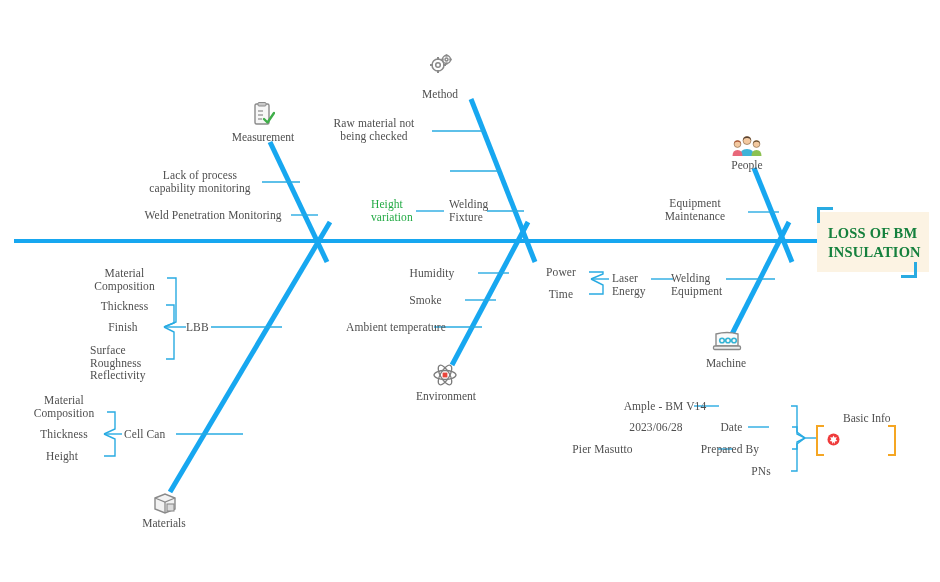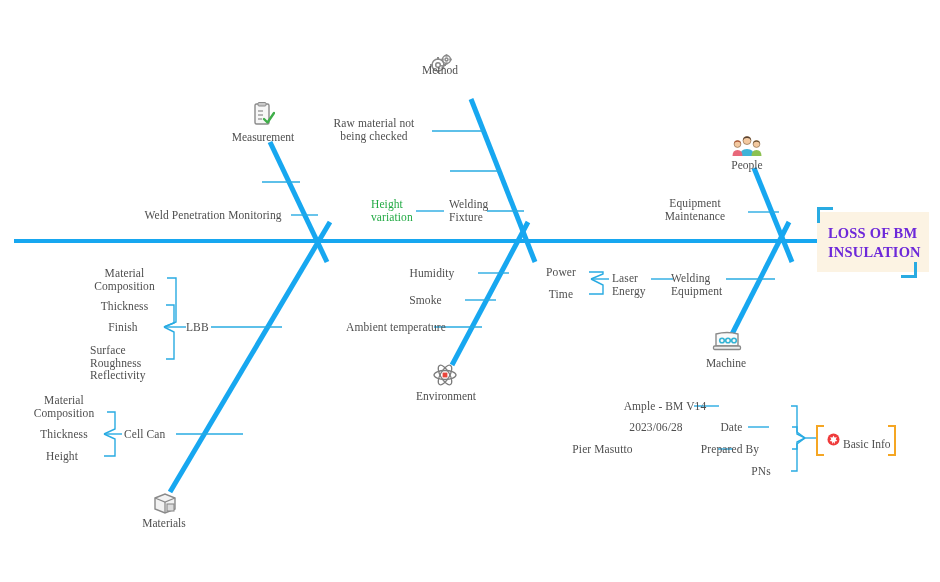--- a/index.html
+++ b/index.html
@@ -64,21 +64,21 @@
   }
   #effect-text {
     position: absolute;
     left: 828px;
     top: 224px;
     width: 96px;
     font-family: "Liberation Serif", "DejaVu Serif", serif;
     font-weight: bold;
     font-size: 14.5px;
     line-height: 19px;
-    color: #6d28d9;
+    color: #15803d;
     letter-spacing: 0.2px;
   }
   .brk {
     position: absolute;
     border-color: #29abe2;
     border-style: solid;
     border-width: 0;
   }
   #brk-tl { left: 817px; top: 207px; width: 13px; height: 13px;
             border-top-width: 3px; border-left-width: 3px; }
@@ -89,21 +89,21 @@
   #basic-box {
     position: absolute;
     left: 818px;
     top: 425px;
     width: 82px;
     height: 28px;
   }
   #basic-text {
     position: absolute;
     left: 843px;
-    top: 438px;
+    top: 412px;
     font-size: 11.5px;
     color: #4f4f4f;
     white-space: nowrap;
   }
   .obrk {
     position: absolute;
     border-color: #f5a623;
     border-style: solid;
     border-width: 0;
   }
@@ -190,20 +190,21 @@
     <svg width="24" height="26" viewBox="0 0 24 26">
       <rect x="4" y="2" width="14" height="20" rx="1.5" fill="#f7f7f7" stroke="#8a8a8a" stroke-width="1.4"></rect>
       <rect x="7" y="0.5" width="8" height="3.5" rx="1" fill="#c9c9c9" stroke="#8a8a8a" stroke-width="1"></rect>
       <line x1="7" y1="9" x2="12" y2="9" stroke="#8a8a8a" stroke-width="1.2"></line>
       <line x1="7" y1="13" x2="12" y2="13" stroke="#8a8a8a" stroke-width="1.2"></line>
       <line x1="7" y1="17" x2="11" y2="17" stroke="#8a8a8a" stroke-width="1.2"></line>
       <path d="M13 17 L16.5 20.5 L23 11" fill="none" stroke="#3fae49" stroke-width="2.4" stroke-linecap="round" stroke-linejoin="round"></path>
     </svg>
   </div>
   <div class="cat" style="left:203px; top:131px; width:120px;">Measurement</div>
+  <div class="lbl r" style="left:140px; top:169px; width:120px;"><span>Lack of process</span><br><span>capability monitoring</span></div>
   <div class="lbl r" style="left:138px; top:209px; width:150px;">Weld Penetration Monitoring</div>
 
   <div class="iconwrap" style="left:424px; top:50px;">
     <svg width="26" height="24" viewBox="0 0 26 24">
       <g fill="none" stroke="#8a8a8a" stroke-width="1.5">
         <circle cx="10" cy="12" r="6"></circle>
         <circle cx="10" cy="12" r="2.3"></circle>
         <circle cx="18.5" cy="6.5" r="4"></circle>
         <circle cx="18.5" cy="6.5" r="1.5"></circle>
       </g>
@@ -212,21 +213,21 @@
           <rect x="9" y="17" width="2" height="3"></rect>
         <rect x="2" y="11" width="3" height="2"></rect>
           <rect x="15" y="11" width="3" height="2"></rect>
         <rect x="17.6" y="1.2" width="1.8" height="2.4"></rect>
           <rect x="17.6" y="9.4" width="1.8" height="2.4"></rect>
         <rect x="13.2" y="5.6" width="2.4" height="1.8"></rect>
           <rect x="21.4" y="5.6" width="2.4" height="1.8"></rect>
       </g>
     </svg>
   </div>
-  <div class="cat" style="left:400px; top:64px; width:80px;">Method</div>
+  <div class="cat" style="left:400px; top:88px; width:80px;">Method</div>
   <div class="lbl r" style="left:320px; top:117px; width:108px;"><span>Raw material not</span><br><span>being checked</span></div>
   <div class="lbl" style="left:449px; top:198px; width:62px;"><span>Welding</span><br><span>Fixture</span></div>
   <div class="lbl green" style="left:371px; top:198px; width:48px;"><span>Height</span><br><span>variation</span></div>
 
   <div class="iconwrap" style="left:730px; top:131px;">
     <svg width="30" height="22" viewBox="0 0 30 22">
       <circle cx="15" cy="5.5" r="4" fill="#f3c9a0" stroke="#9a7a58" stroke-width="0.8"></circle>
       <path d="M15 3 a4 4 0 0 1 4 2.4 a4 4 0 0 0 -8 0 a4 4 0 0 1 4 -2.4z" fill="#5a4434"></path>
       <path d="M8 21 q0-7 7-7 t7 7z" fill="#3eb3d8"></path>
       <circle cx="5.5" cy="9" r="3.4" fill="#f3c9a0" stroke="#9a7a58" stroke-width="0.8"></circle>

